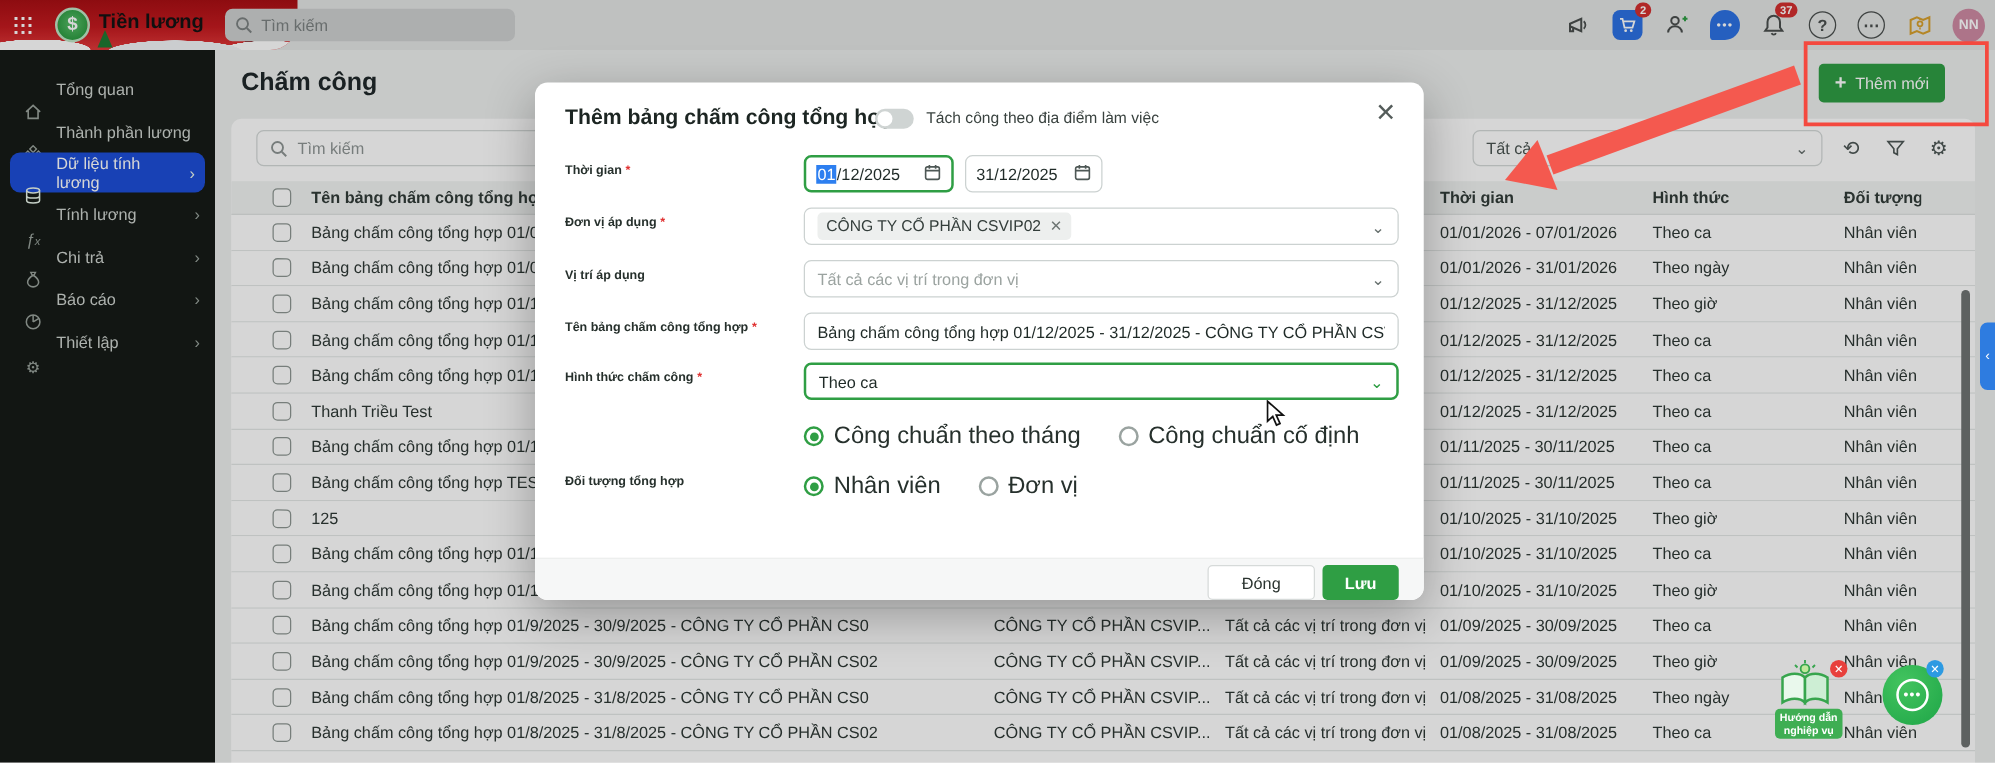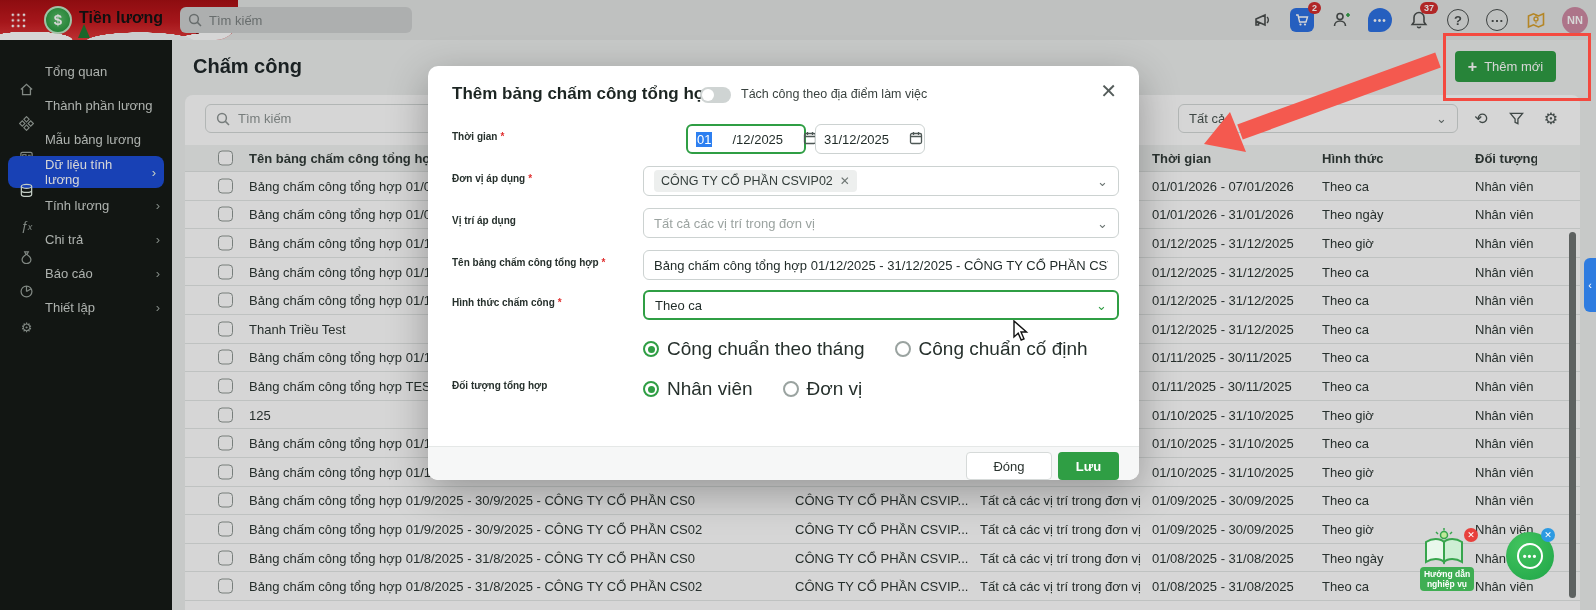--- a/index.html
+++ b/index.html
@@ -82,21 +82,21 @@
   #modal-toggle .knob { position:absolute; left:2px; top:2px; width:12px; height:12px; border-radius:50%; background:#fff; }
   #modal-toggle-label { position:absolute; left:313px; top:21px; font-size:12.5px; color:#39423f; }
   #modal-close { position:absolute; right:22px; top:15px; font-size:20px; color:#545c5a; line-height:20px; }
   .flabel { position:absolute; left:24px; font-size:10px; font-weight:bold; color:#26302c;text-align:center; }
   .req { color:#e03131; margin-left:3px; }
   .ctrl { position:absolute; left:215px; width:476px; height:30px; border:1px solid #ccd2d1; border-radius:6px;
     background:#fff; display:flex; align-items:center; padding:0 10px; font-size:13px; color:#1f2a27; }
   .ctrl .chev { margin-left:auto; color:#6b7472; }
   .ctrl.focus { border:2px solid #2f9e44; }
   .ctrl.focus .chev { color:#2f9e44; }
-  .date-input { width:120px; gap:20px; padding:0 8px;margin-left:43px; }
+  .date-input { width:120px; gap:0; padding:0 8px; }
   .date-input .cal { margin-left:auto; }
   .sel-day { background:#2d7ff0; color:#fff; padding:0 1px; }
   .chip { background:#edefee; border-radius:4px; height:22px; display:flex; align-items:center; padding:0 7px;
     font-size:12.5px; color:#333d3a; gap:7px; }
   .chip .x { color:#6d7573; font-size:12px; }
   .placeholder { color:#9ba3a0; }
   .radio { width:16px; height:16px; border-radius:50%; border:2px solid #9aa3a0; background:#fff; display:inline-block; vertical-align:-3px; }
   .radio.on { border-color:#2f9e44; position:relative; }
   .radio.on::after { content:""; position:absolute; left:2.5px; top:2.5px; width:7px; height:7px; border-radius:50%; background:#2f9e44; }
   .rlabel { font-size:19px; color:#26302c; margin:0 0 0 8px; }
@@ -207,28 +207,20 @@
   </div>
   <div class="sb-item">
     <span class="ic"><svg width="15" height="15" viewBox="0 0 16 16">
           <rect x="6" y="1.5" width="4" height="4" transform="rotate(45 8 3.5)" fill="none" stroke="currentColor" stroke-width="1.2"></rect>
           <rect x="1.5" y="6" width="4" height="4" transform="rotate(45 3.5 8)" fill="none" stroke="currentColor" stroke-width="1.2"></rect>
           <rect x="10.5" y="6" width="4" height="4" transform="rotate(45 12.5 8)" fill="none" stroke="currentColor" stroke-width="1.2"></rect>
           <rect x="6" y="10.5" width="4" height="4" transform="rotate(45 8 12.5)" fill="none" stroke="currentColor" stroke-width="1.2"></rect>
         </svg></span>
     <span>Thành phần lương</span>
   </div>
-  <div class="sb-item">
-    <span class="ic"><svg width="15" height="15" viewBox="0 0 16 16">
-          <rect x="2" y="2.5" width="12" height="11" rx="1.5" fill="none" stroke="currentColor" stroke-width="1.3"></rect>
-          <rect x="4" y="5" width="3.5" height="3" fill="none" stroke="currentColor" stroke-width="1.1"></rect>
-          <path d="M9.5 5.5 h3 M9.5 8 h3 M4.5 11 h8" stroke="currentColor" stroke-width="1.1"></path>
-        </svg></span>
-    <span>Mẫu bảng lương</span>
-  </div>
   <div class="sb-item active">
     <span class="ic"><svg width="15" height="15" viewBox="0 0 16 16">
           <ellipse cx="8" cy="3.6" rx="5.5" ry="2.1" fill="none" stroke="currentColor" stroke-width="1.3"></ellipse>
           <path d="M2.5 3.6 V12.2 c0 1.2 2.5 2.1 5.5 2.1 s5.5-.9 5.5-2.1 V3.6 M2.5 8 c0 1.2 2.5 2.1 5.5 2.1 s5.5-.9 5.5-2.1" fill="none" stroke="currentColor" stroke-width="1.3"></path>
         </svg></span>
     <span>Dữ liệu tính lương</span>
     <span class="chev">›</span>
   </div>
   <div class="sb-item">
     <span class="ic" style="font-style:italic;">ƒ<span style="font-size:9px;">x</span></span>

